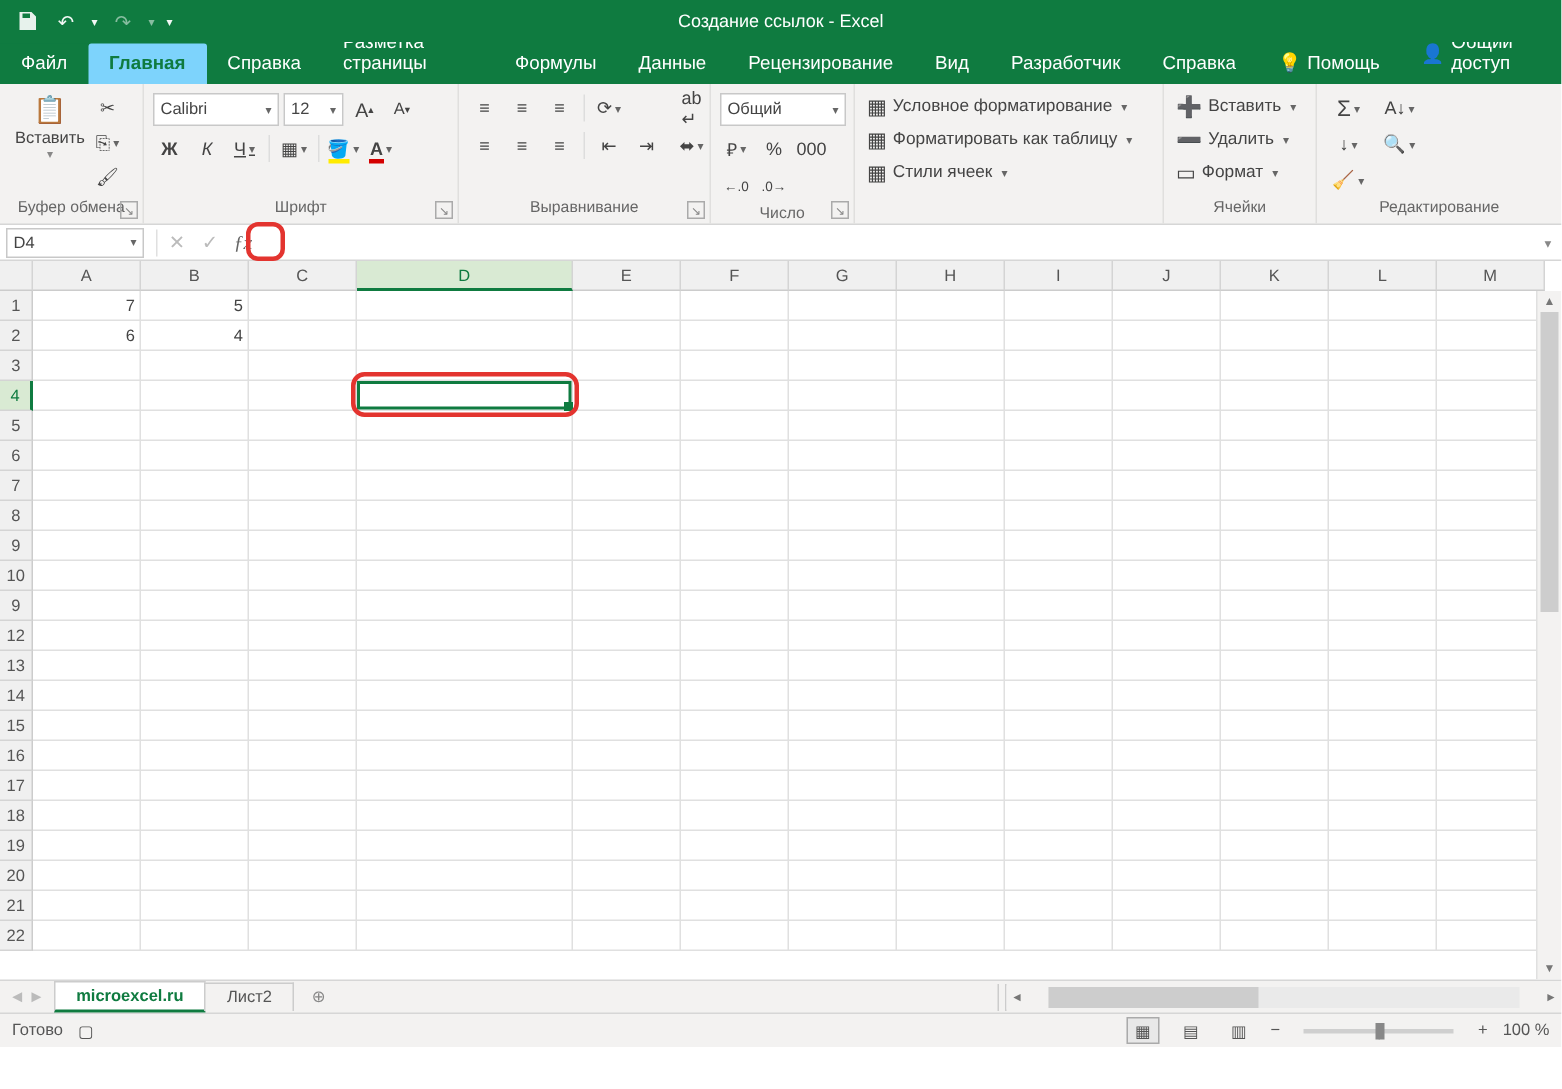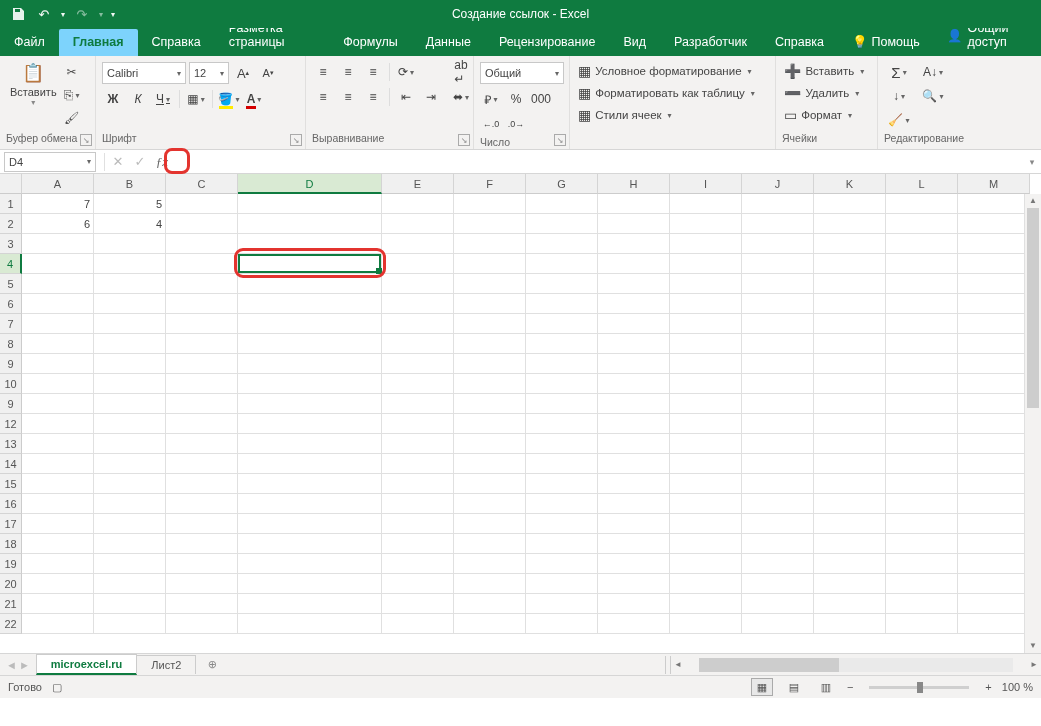--- a/index.html
+++ b/index.html
@@ -20,21 +20,21 @@
 .rtab { padding: 6px 14px 7px; font-size: 12.5px; cursor: default; }
 .rtab.file { background: #0f7b40; }
 .rtab.active { background: #7dd3fc; color: #0f7b40; font-weight: 600; border-top-left-radius: 2px; border-top-right-radius: 2px; }
 .ribbontabs .spacer { flex: 1; }
 .rtab .tell { display: inline-flex; align-items: center; gap: 4px; }
 
 
 .ribbon { background: #f3f2f1; height: 94px; border-bottom: 1px solid #d6d6d6; display: flex; }
 .group { border-right: 1px solid #e0dfde; display: flex; flex-direction: column; padding: 4px 6px 0; position: relative; }
 .group .controls { flex: 1; display: flex; align-items: flex-start; }
-.group .glabel { font-size: 10.5px; color: #666; padding: 2px 0 5px; position: relative; }
+.group .glabel { text-align: center; font-size: 10.5px; color: #666; padding: 2px 0 5px; position: relative; }
 .group .dlg { position: absolute; right: 3px; bottom: 3px; width: 12px; height: 12px; border: 1px solid #aaa; font-size: 8px; display: flex; align-items: center; justify-content: center; color: #888; }
 .btn { display: flex; flex-direction: column; align-items: center; justify-content: center; padding: 2px 4px; font-size: 11px; color: #444; min-width: 24px; }
 .btn .ic { font-size: 18px; margin-bottom: 2px; }
 .row { display: flex; align-items: center; gap: 3px; }
 .col { display: flex; flex-direction: column; gap: 3px; }
 .smallbtn { width: 22px; height: 20px; display: flex; align-items: center; justify-content: center; font-size: 12px; border: 1px solid transparent; }
 .combo { border: 1px solid #c8c8c8; background: #fff; height: 22px; display: flex; align-items: center; padding: 0 4px; font-size: 11px; }
 .combo .dd { margin-left: auto; font-size: 8px; color: #666; }
 .labelbtn { display: flex; align-items: center; gap: 4px; font-size: 11.5px; padding: 1px 2px; white-space: nowrap; }
 .labelbtn .ic { font-size: 14px; }

